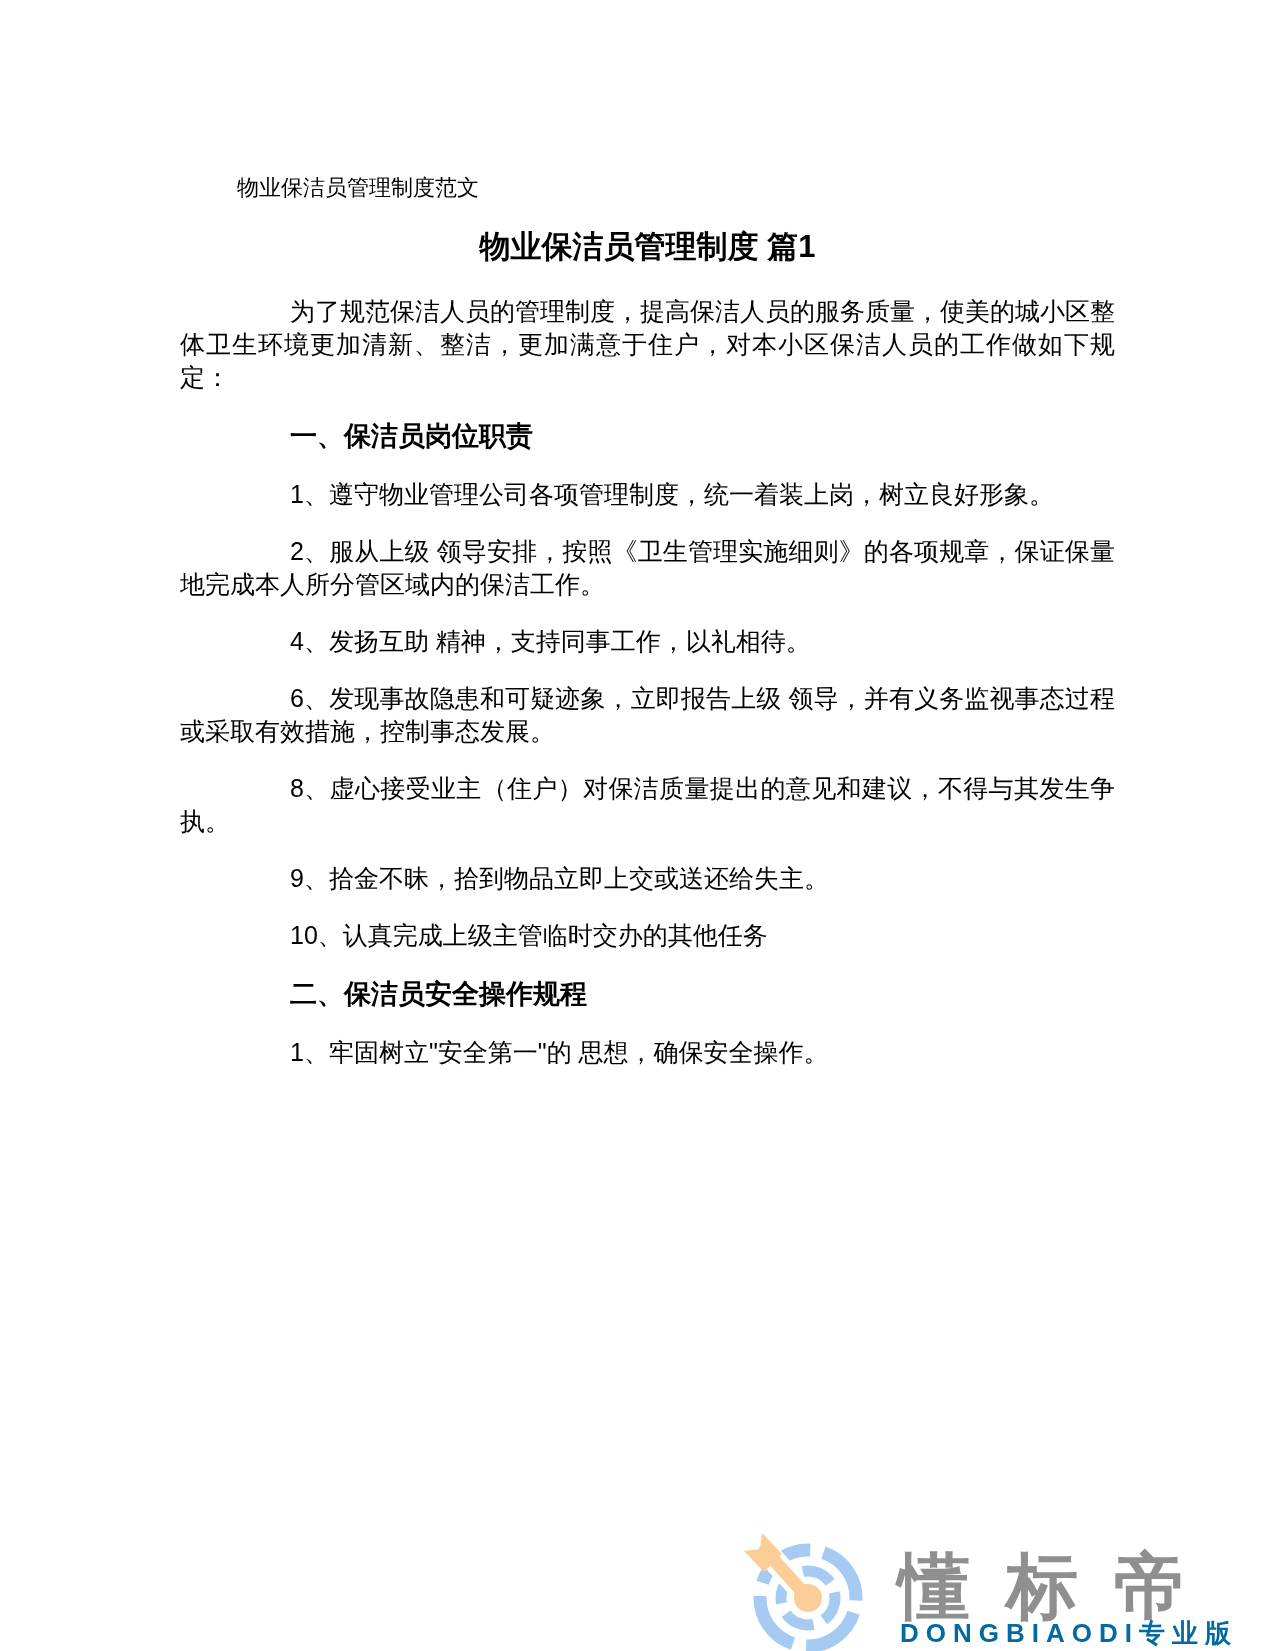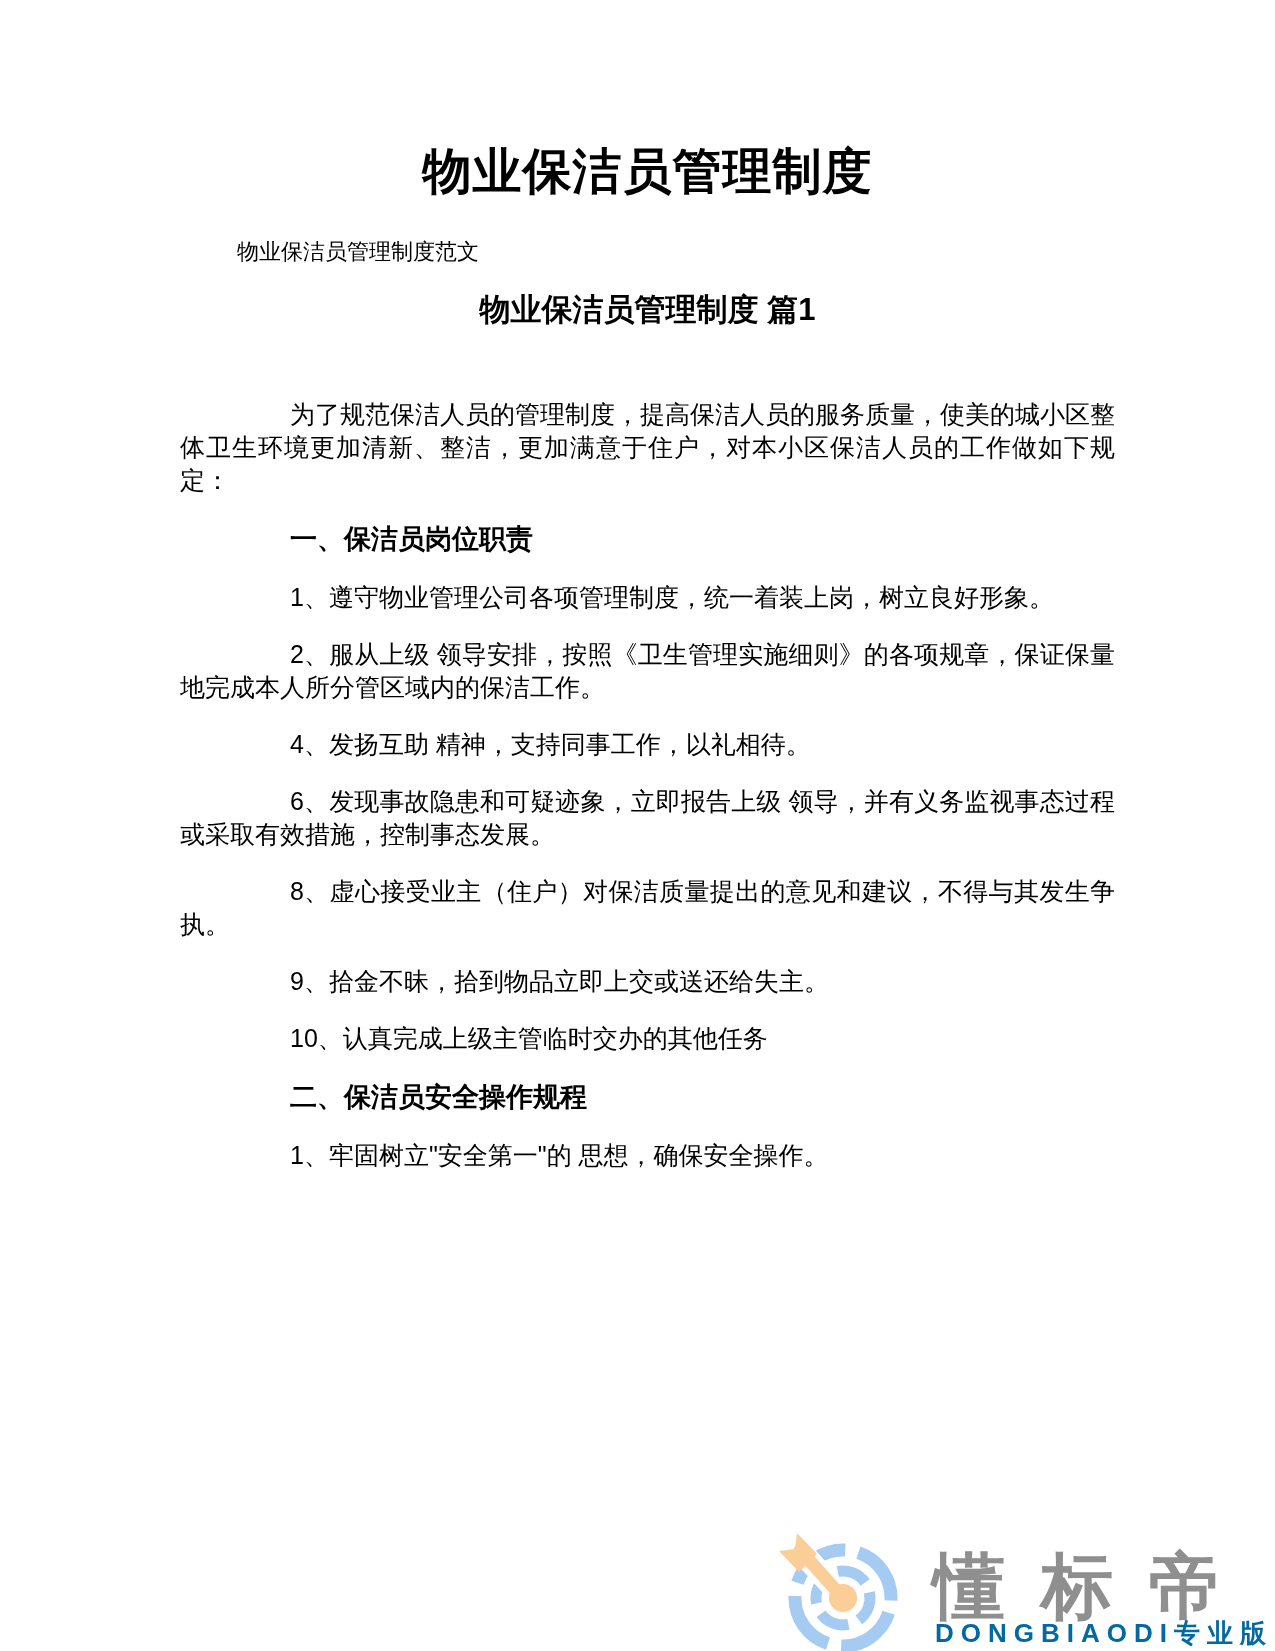--- a/index.html
+++ b/index.html
@@ -29,39 +29,39 @@
     padding-left: 57px;
     line-height: 1.3;
   }
   .section-title {
     font-size: 31px;
     font-weight: 700;
     text-align: center;
     margin: 24px 0 0 0;
     line-height: 1.3;
   }
-  .body-text { margin-top: 67px; }
+  .body-text { margin-top: 28px; }
   .para {
     font-size: 25px;
     line-height: 33px;
     margin: 0 0 24px 0;
     text-indent: 110px;
     text-align: justify;
   }
   .sub-heading {
     font-size: 27px;
     font-weight: 700;
     margin: 0 0 24px 0;
     padding-left: 110px;
     line-height: 36px;
   }
   
   .watermark {
     position: absolute;
-    left: 745px;
+    left: 710px;
     top: 1470px;
     width: 530px;
     height: 181px;
   }
   .wm-logo {
     position: absolute;
     left: 33px;   
     top: 60px;    
     width: 130px;
     height: 130px;
@@ -88,21 +88,20 @@
     letter-spacing: 7px;
     white-space: nowrap;
   }
 </style>
 </head>
 <body>
 
 <div class="page">
   <div class="content">
 
-    <h1 class="doc-title">物业保洁员管理制度</h1>
 
     <p class="subtitle">物业保洁员管理制度范文</p>
 
     <h2 class="section-title">物业保洁员管理制度 篇1</h2>
 
     <div class="body-text">
       <p class="para">为了规范保洁人员的管理制度，提高保洁人员的服务质量，使美的城小区整体卫生环境更加清新、整洁，更加满意于住户，对本小区保洁人员的工作做如下规定：</p>
 
       <h3 class="sub-heading">一、保洁员岗位职责</h3>
 

